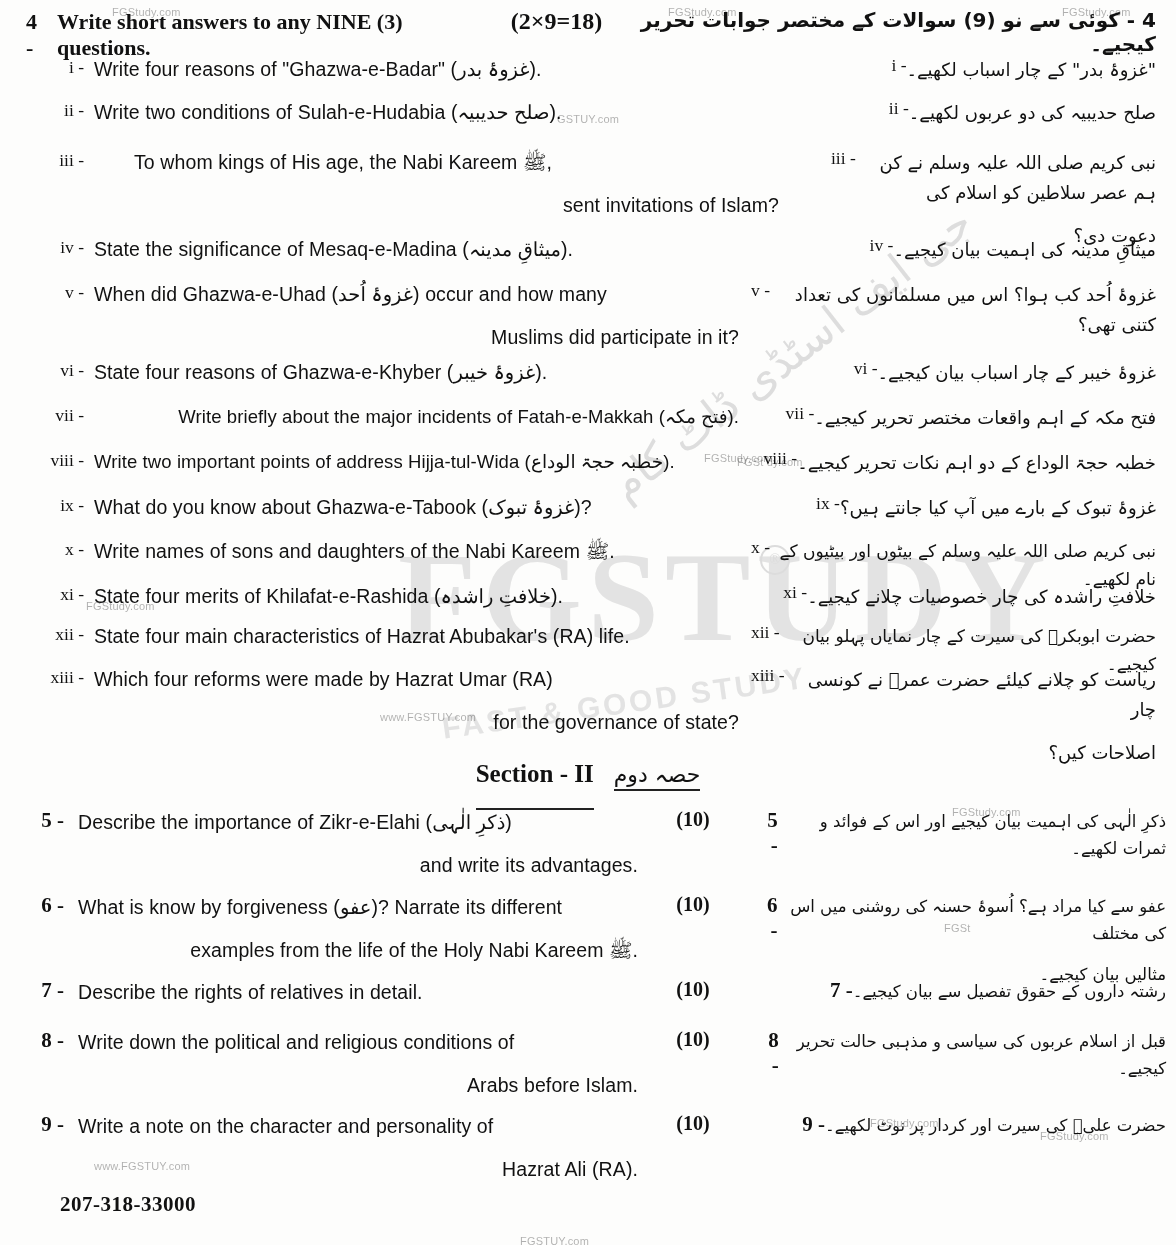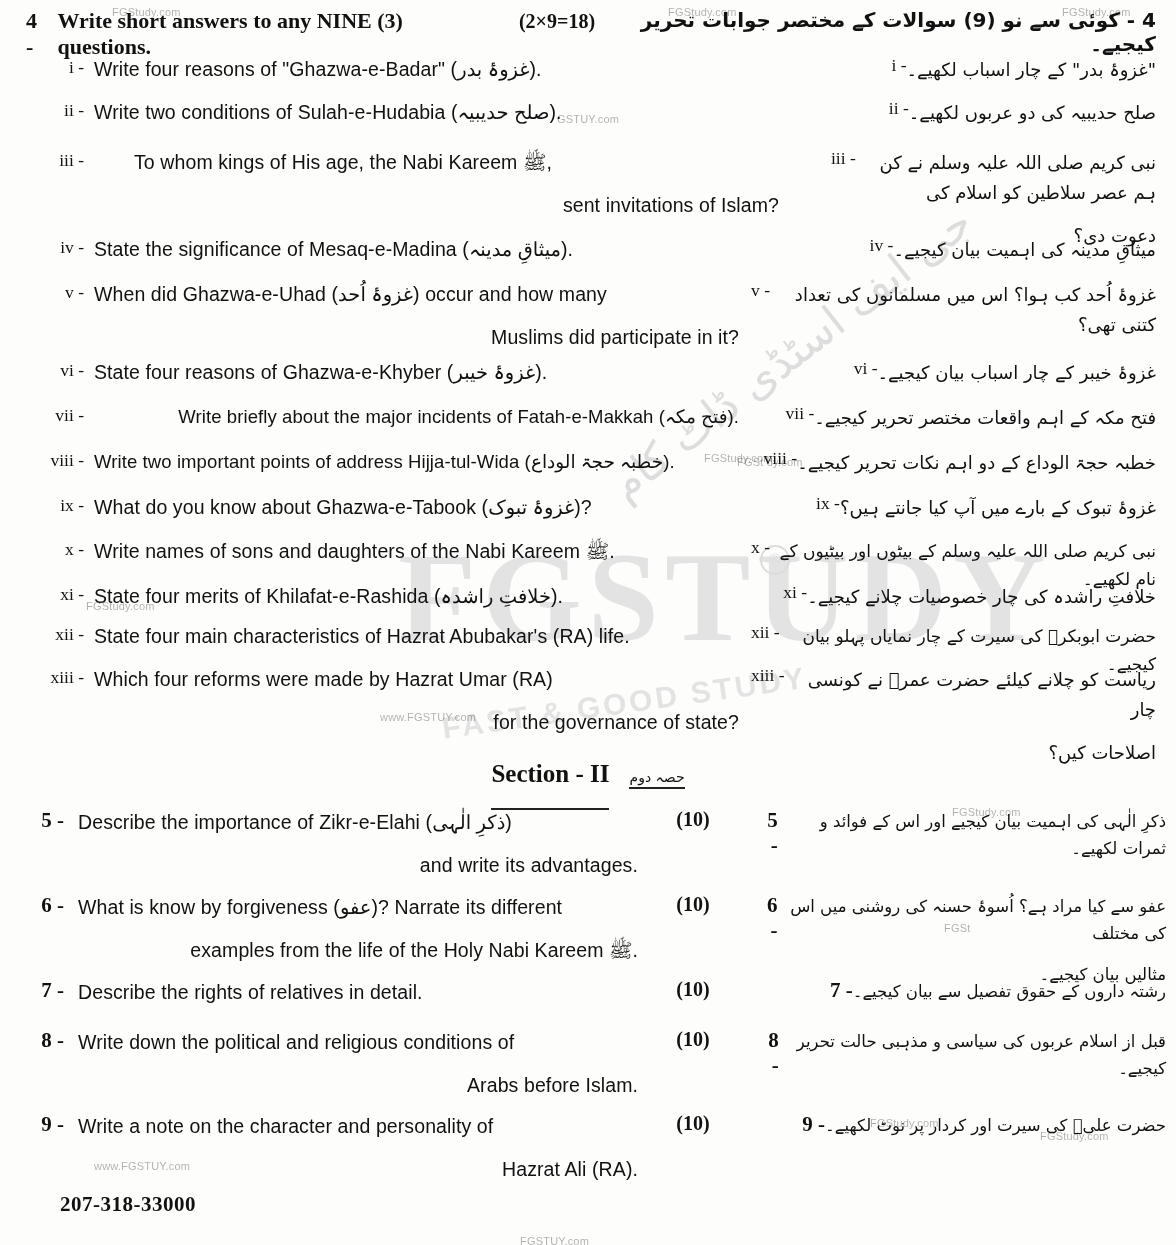--- a/index.html
+++ b/index.html
@@ -105,21 +105,21 @@
     display: flex;
     align-items: baseline;
     gap: 9px;
     font-family: "Liberation Serif", serif;
     font-weight: bold;
     font-size: 22px;
   }
   #q4head .marks {
     font-family: "Liberation Serif", serif;
     font-weight: bold;
-    font-size: 20px;
+    font-size: 24px;
     margin-left: 34px;
   }
   #q4head .hr {
     font-family: "DejaVu Sans", sans-serif;
     font-size: 20px;
     direction: rtl;
     font-weight: 600;
   }
 
   
@@ -170,21 +170,21 @@
   }
   #sec2 .s-en {
     font-family: "Liberation Serif", serif;
     font-weight: bold;
     font-size: 25px;
     border-bottom: 2px solid #222;
     padding-bottom: 20px;
   }
   #sec2 .s-ur {
     font-family: "DejaVu Sans", sans-serif;
-    font-size: 14px;
+    font-size: 22px;
     direction: rtl;
     border-bottom: 2px solid #222;
     padding-bottom: 2px;
   }
 
   
   .lq {
     position: absolute;
     left: 10px;
     width: 1160px;

